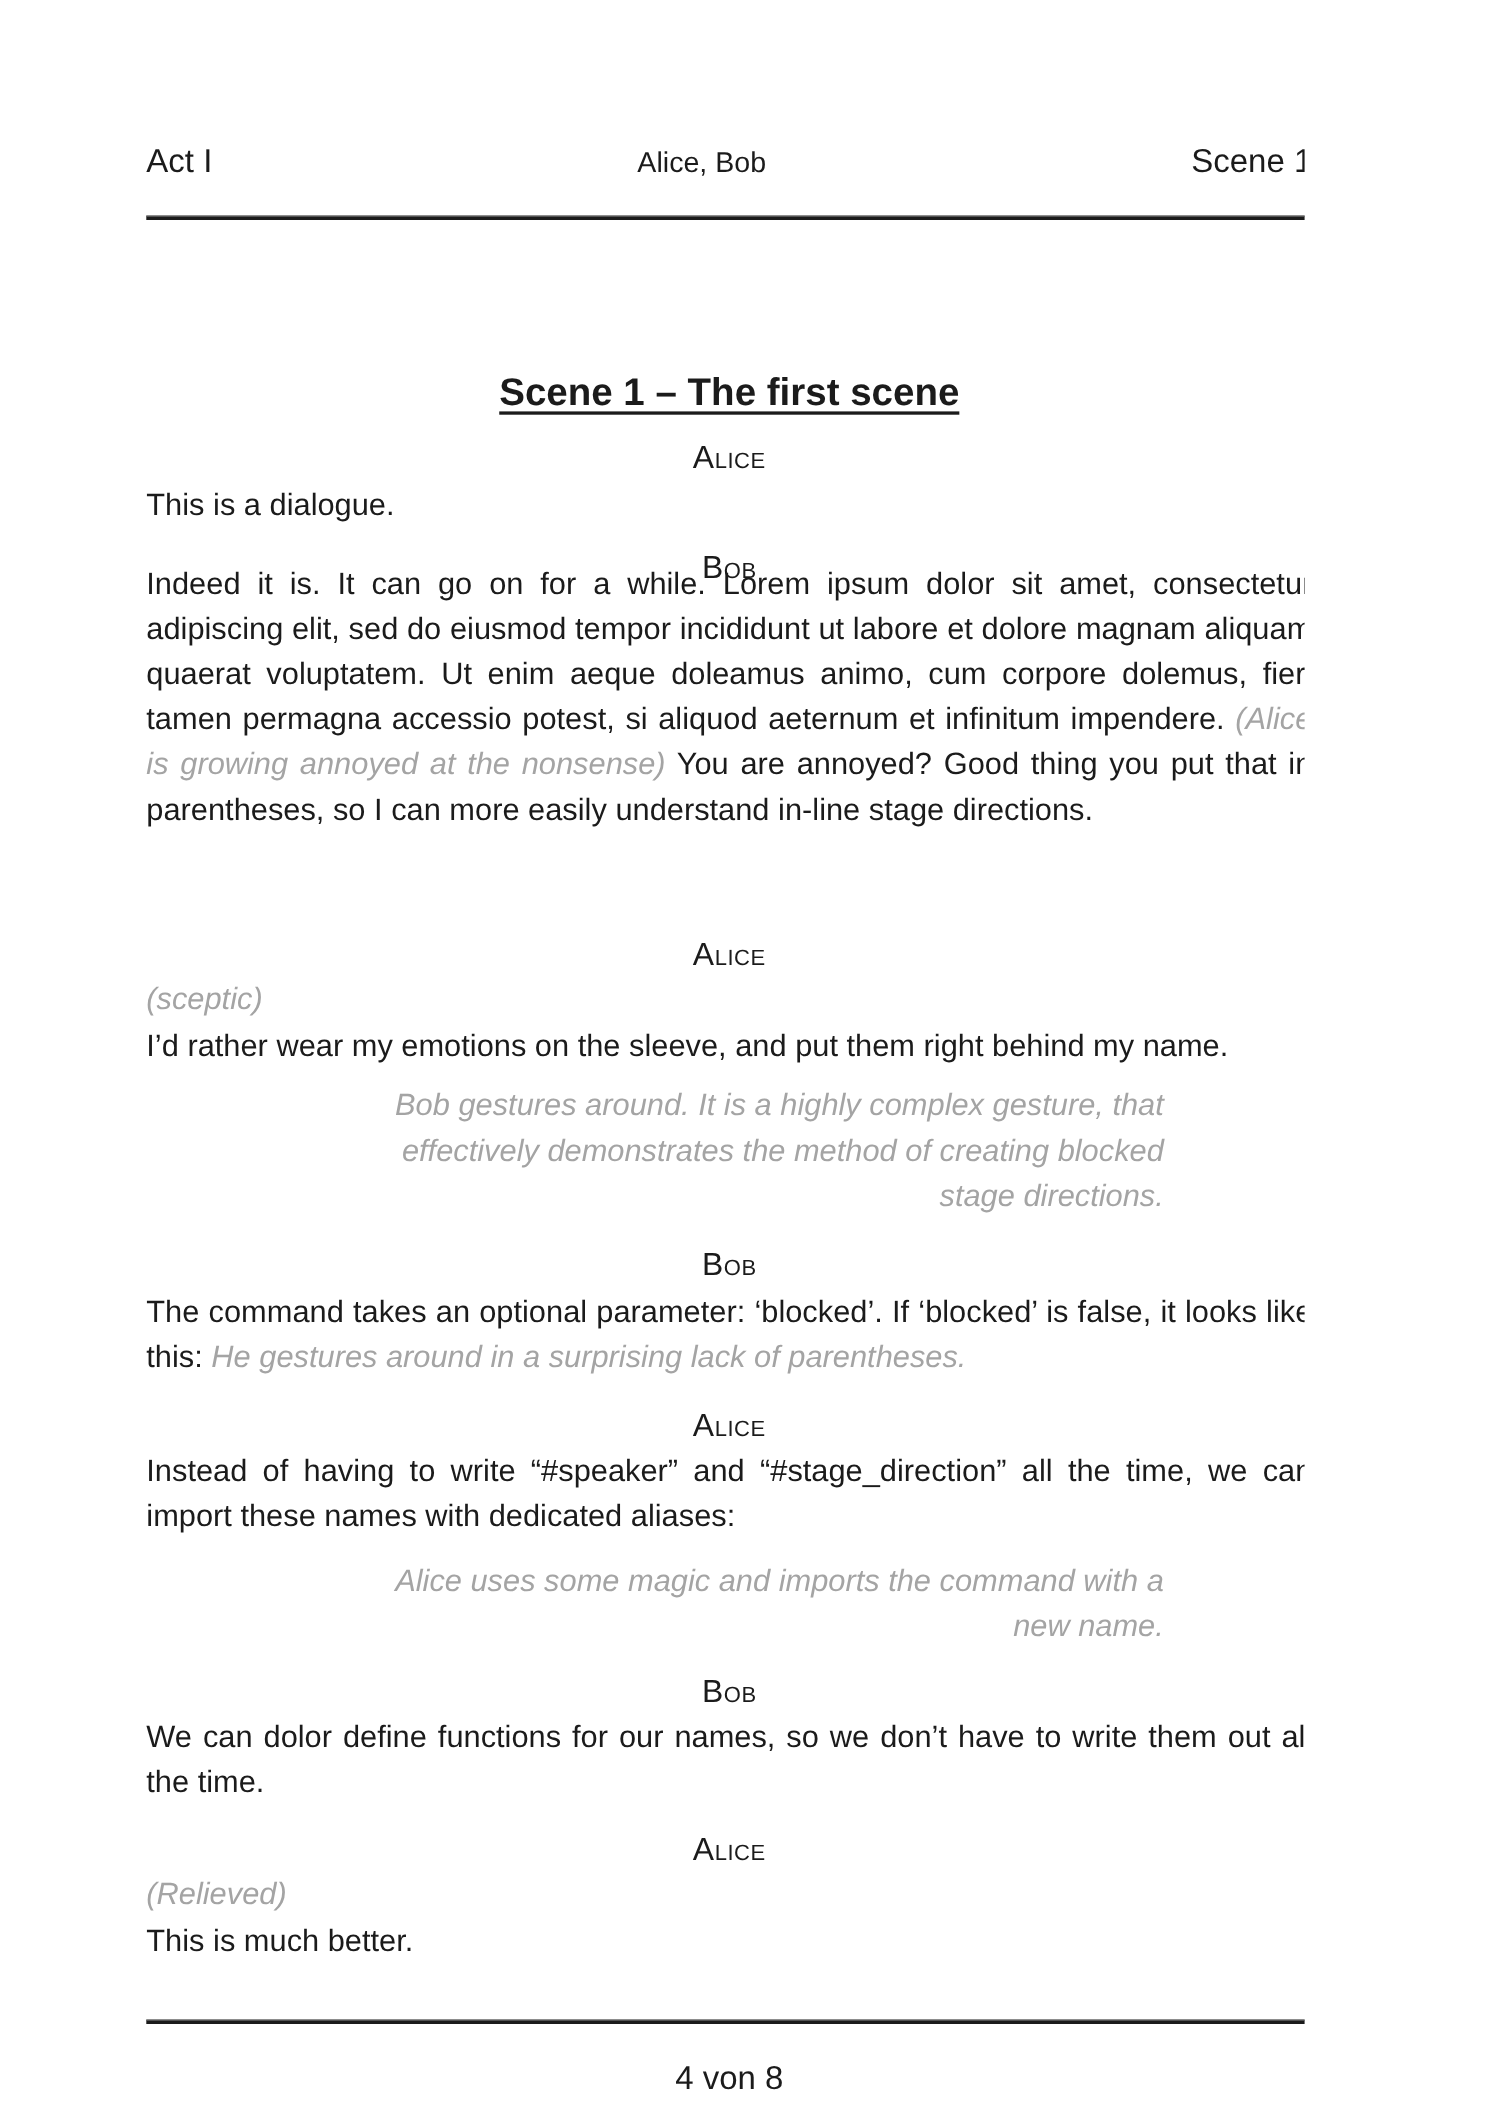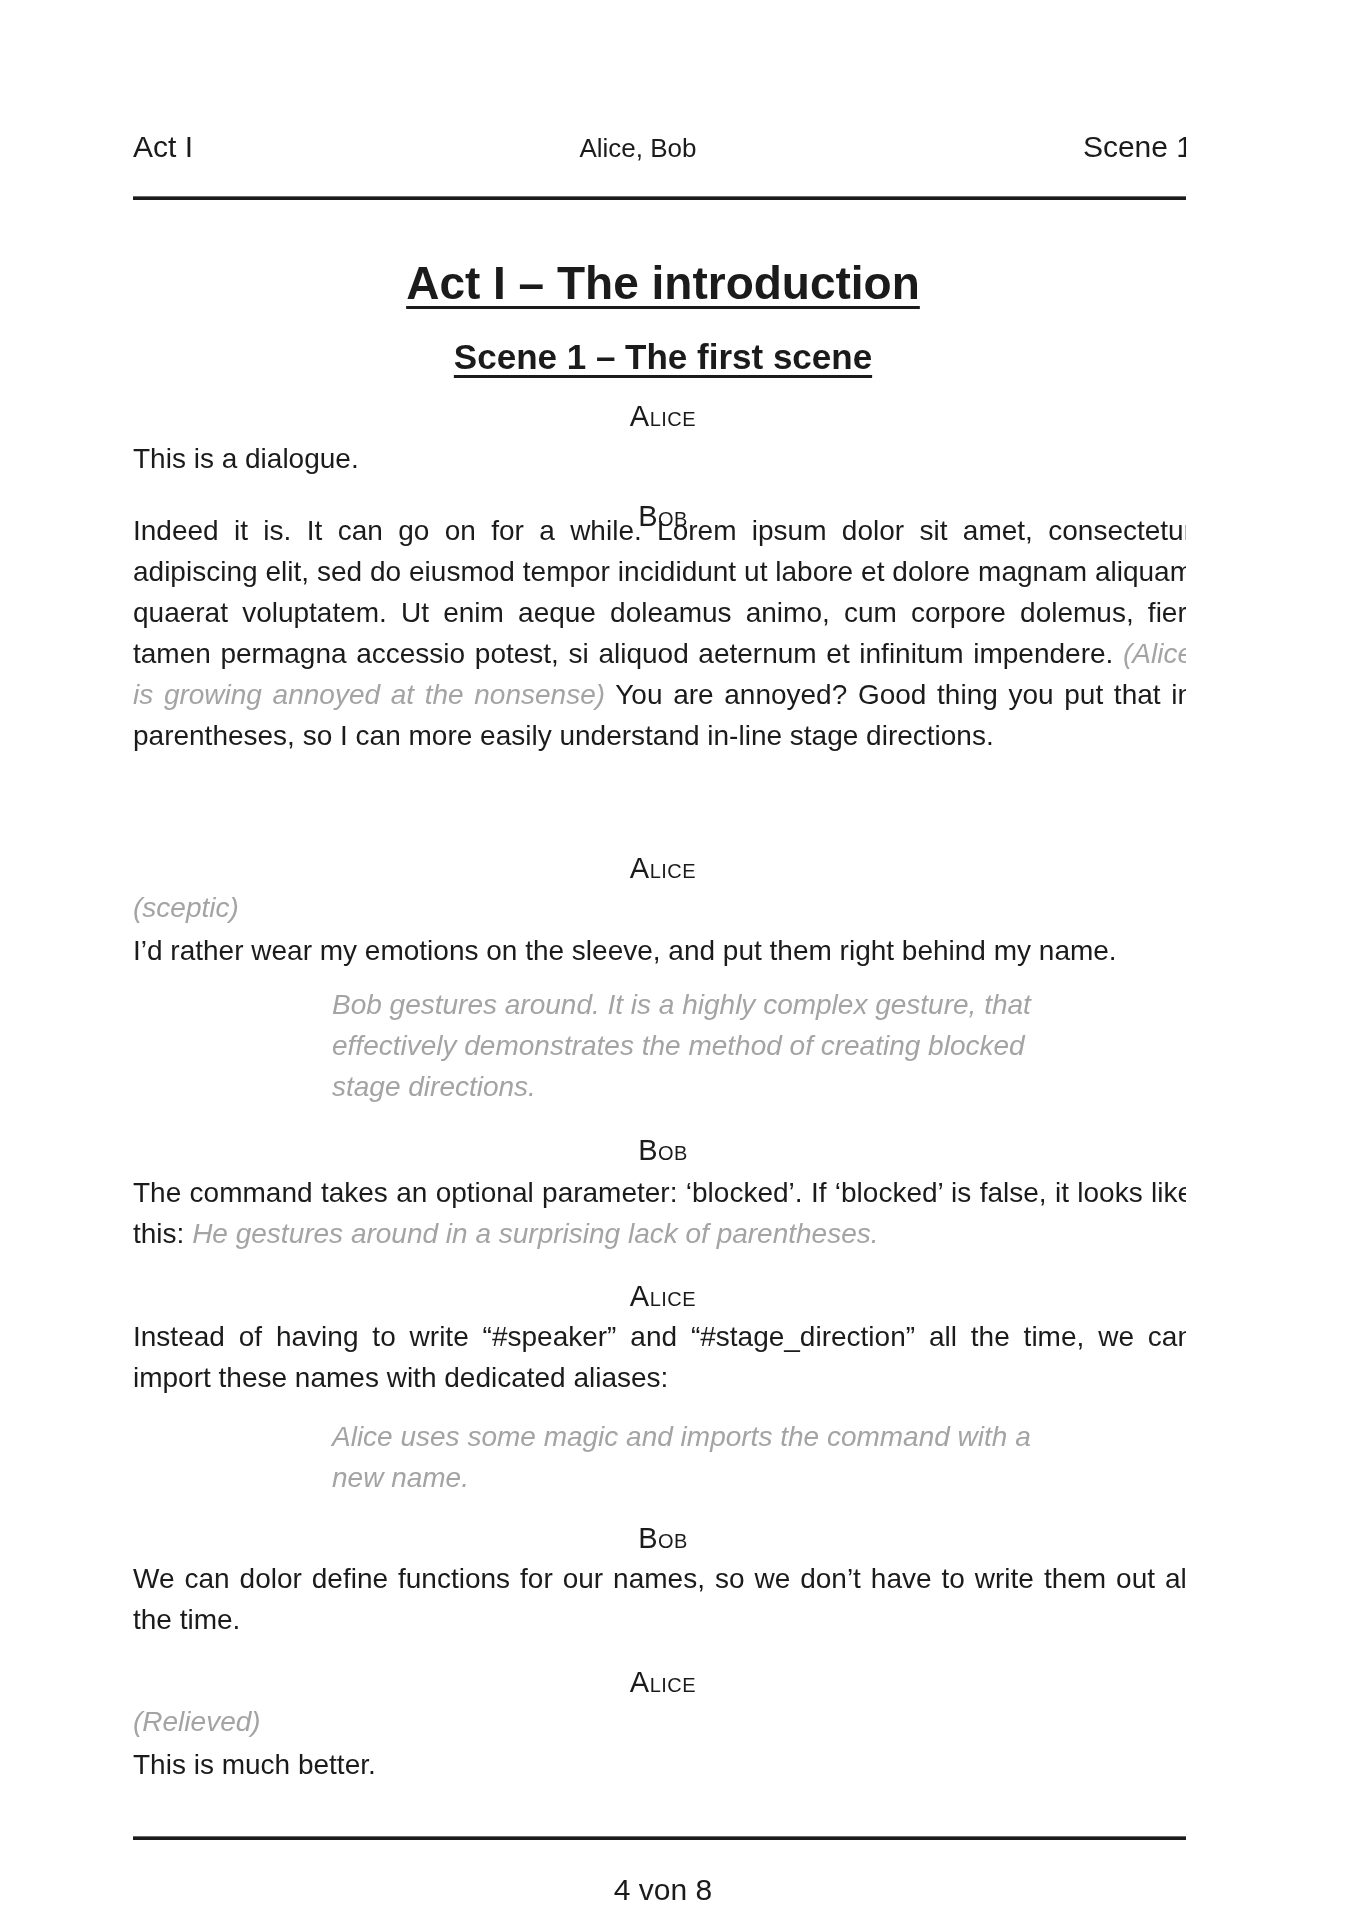--- a/index.html
+++ b/index.html
@@ -50,41 +50,40 @@
   }
   .line{
     left:133px;width:1060px;
     font-size:28px;line-height:41px;
   }
   .justified{text-align:justify;}
   .direction{font-style:italic;color:#a4a4a4;}
   .block-direction{
     left:332px;width:726px;
     font-size:28px;line-height:41px;
-    font-style:italic;color:#a4a4a4;text-align:left;
+    font-style:italic;color:#a4a4a4;text-align:right;
   }
   
   .footer-text{
     left:133px;width:1060px;top:1836px;
     text-align:center;font-size:30px;line-height:36px;
   }
 </style>
 </head>
 <body>
 
 <div class="page">
 
   <div class="abs header-row">
     <span class="header-side">Act I</span>
     <span class="header-center">Alice, Bob</span>
     <span class="header-side">Scene 1</span>
   </div>
   <div class="abs rule header-rule"></div>
 
-  <div class="abs act-title">Act I – The introduction</div>
   <div class="abs scene-title">Scene 1 – The first scene</div>
 
   <div class="abs speaker" style="top:362px">Alice</div>
   <div class="abs line" style="top:402px">This is a dialogue.</div>
 
   <div class="abs speaker" style="top:462px">Bob</div>
   <div class="abs line justified" style="top:474px">
     <span>Indeed it is. It can go on for a while. Lorem ipsum dolor sit amet, consectetur adipiscing elit, sed do eiusmod tempor incididunt ut labore et dolore magnam aliquam quaerat voluptatem. Ut enim aeque doleamus animo, cum corpore dolemus, fieri tamen permagna accessio potest, si aliquod aeternum et infinitum impendere. </span><span class="direction">(Alice is growing annoyed at the nonsense)</span><span> You are annoyed? Good thing you put that in parentheses, so I can more easily understand in-line stage directions.</span>
   </div>
 

